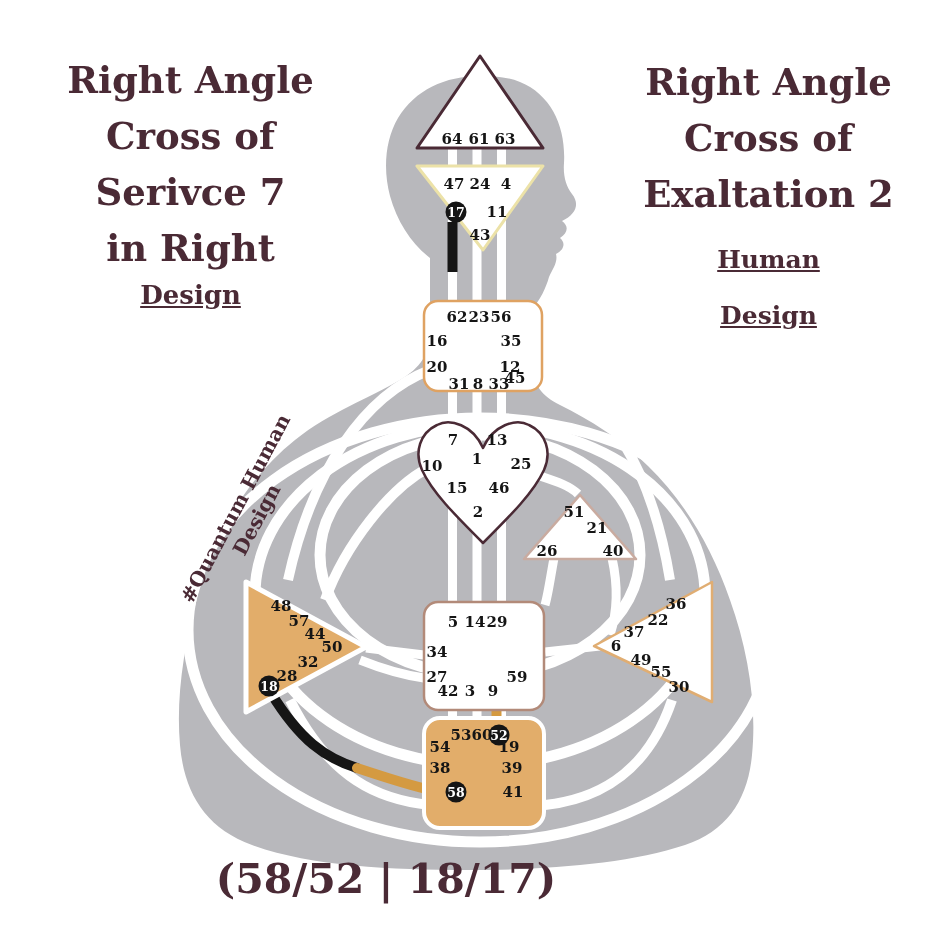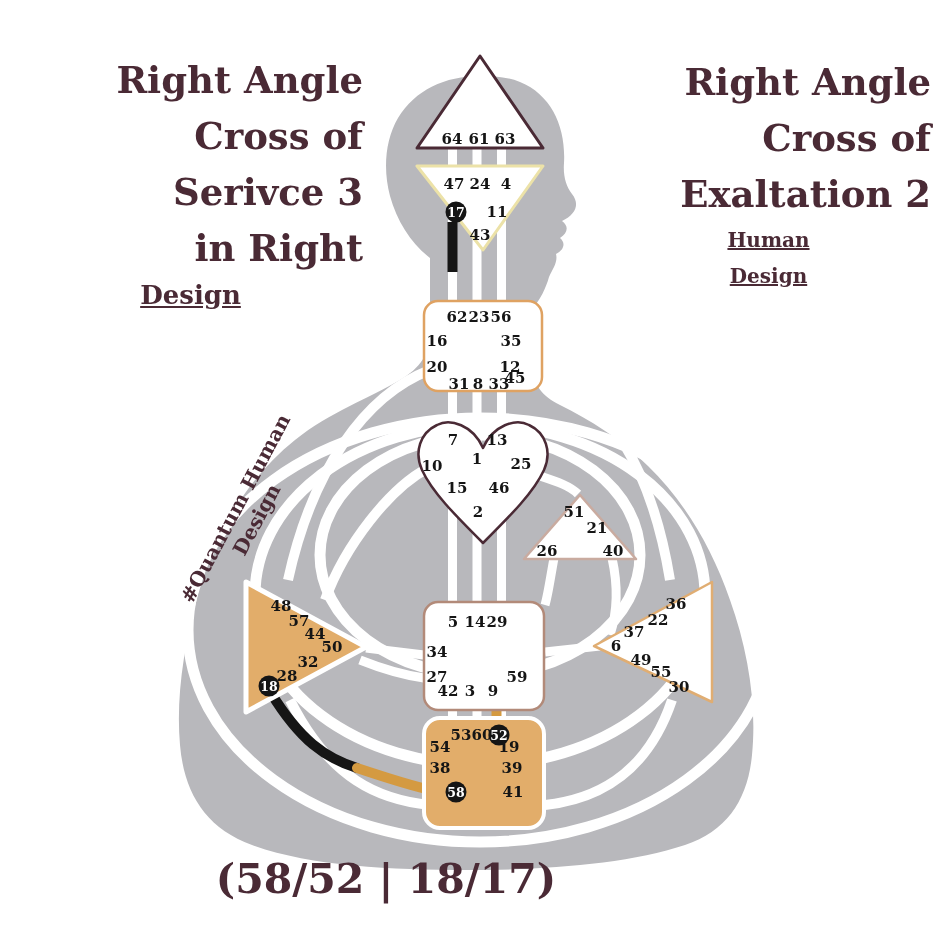--- a/index.html
+++ b/index.html
@@ -6,25 +6,25 @@
     --maroon:#4a2a35; --body-gray:#b8b8bc; --center-tan:#e2ad6a;
     --gold:#d49a41; --blk:#151515;
     --ajna-border:#ece2a8; --throat-border:#dfa262; --will-border:#c9aba0;
     --sp-border:#e0ad72; --sacral-border:#b28a79;
   }
   *{margin:0;padding:0;box-sizing:border-box;}
   body{background:#fff;font-family:"DejaVu Serif","Liberation Serif",serif;}
   .stage{position:relative;width:937px;height:938px;background:#fff;overflow:hidden;}
   svg{position:absolute;left:0;top:0;}
   .title{position:absolute;color:var(--maroon);font-weight:bold;text-align:center;}
-  .title .big{font-size:37px;line-height:56px;text-align:right;}
+  .title .big{font-size:37px;line-height:56px;}
   .title .small{font-size:26px;line-height:38px;text-decoration:underline;}
   .title-left{left:18px;top:52px;width:345px;}
   .title-right{left:606px;top:54px;width:325px;}
-  .title-right .small{font-size:20px;line-height:36px;}
+  .title-right .small{font-size:25px;line-height:36px;margin-top:20px;}
   .watermark{position:absolute;left:100px;top:490px;width:292px;text-align:center;
     color:var(--maroon);font-weight:bold;font-size:20px;transform:rotate(-62deg);}
   .cross-notation{position:absolute;left:0;top:855px;width:772px;text-align:center;
     color:var(--maroon);font-weight:bold;font-size:41px;}
   .gate-num{font-family:"DejaVu Serif","Liberation Serif",serif;font-weight:bold;
     font-size:15px;fill:var(--blk);}
   .gate-num-active{font-family:"DejaVu Serif","Liberation Serif",serif;font-weight:bold;
     font-size:12.5px;fill:#fff;}
   .white-channel{stroke:#fff;fill:none;}
 </style>
@@ -172,21 +172,21 @@
         <text x="512" y="768" text-anchor="middle" dominant-baseline="central" class="gate-num">39</text>
         <circle cx="456" cy="792" r="10.5" fill="#151515"></circle>
         <text x="456" y="792" text-anchor="middle" dominant-baseline="central" class="gate-num-active">58</text>
         <text x="513" y="792" text-anchor="middle" dominant-baseline="central" class="gate-num">41</text>
       </g>
   </svg>
 
   <div class="title title-left">
     <div class="big">Right Angle</div>
     <div class="big">Cross of</div>
-    <div class="big">Serivce 3</div>
+    <div class="big">Serivce 7</div>
     <div class="big">in Right</div>
     <div class="small">Design</div>
   </div>
 
   <div class="title title-right">
     <div class="big">Right  Angle</div>
     <div class="big">Cross of</div>
     <div class="big">Exaltation 2</div>
     <div class="small">Human</div>
     <div class="small">Design</div>

